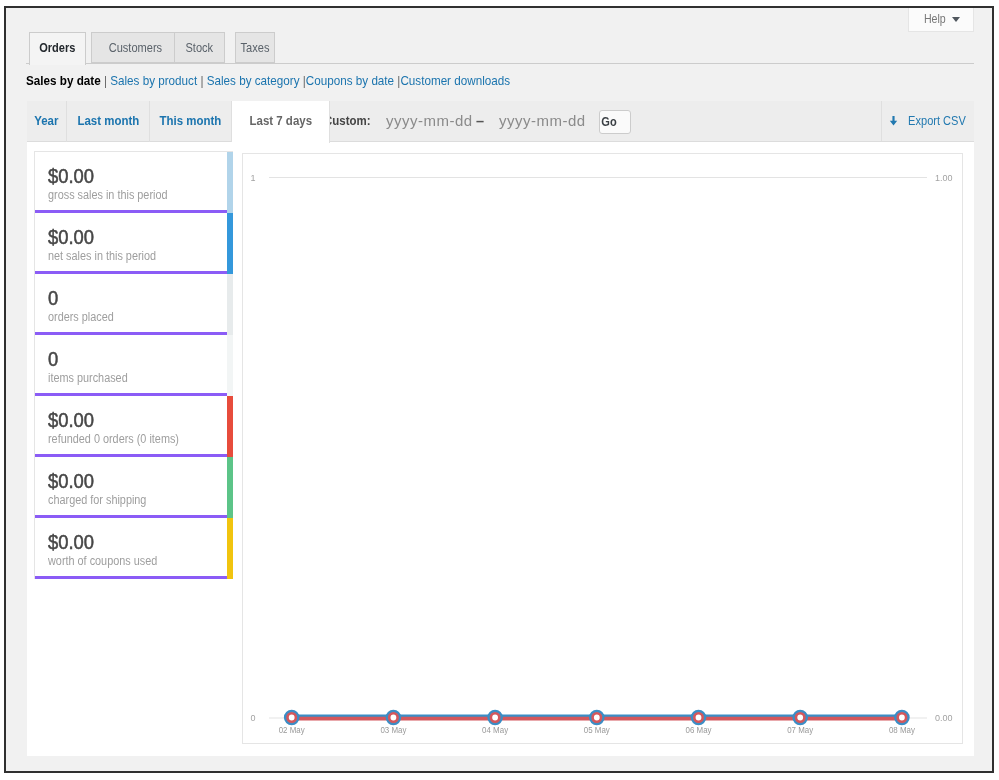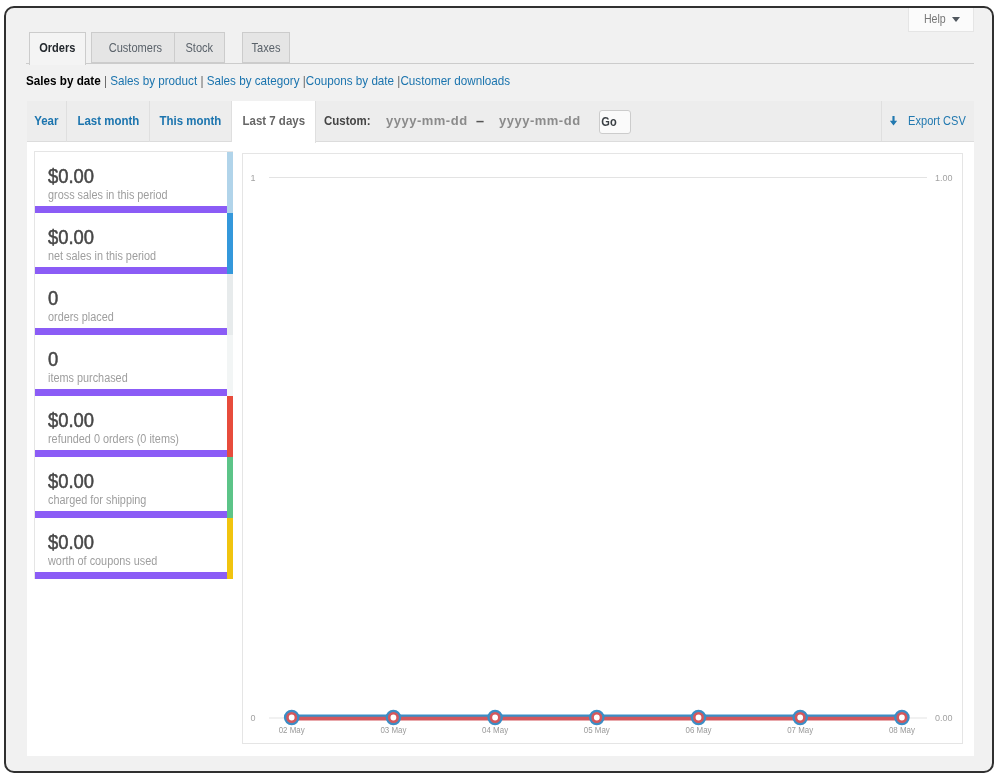--- a/index.html
+++ b/index.html
@@ -1,72 +1,72 @@
 <!DOCTYPE html>
 <html><head>
 <meta charset="utf-8">
 <style>
 html,body{margin:0;padding:0;background:#fff;font-family:"Liberation Sans",sans-serif;}
 *{box-sizing:border-box}
 .a{position:absolute}
 .sx{display:inline-block;transform:scaleX(.85);transform-origin:left center;white-space:nowrap}
 .sxc{display:inline-block;transform:scaleX(.85);transform-origin:center center;white-space:nowrap}
 .sx2{display:inline-block;transform:scaleX(.905);transform-origin:left center;white-space:nowrap}
-#frame{position:absolute;left:4px;top:6px;width:990px;height:767px;border:2px solid #303030;border-radius:10px;background:#f1f1f1;overflow:hidden}
+#frame{position:absolute;left:4px;top:6px;width:990px;height:767px;border:2px solid #303030;border-radius:0;background:#f1f1f1;overflow:hidden}
 #inner{position:absolute;left:1px;top:-1px;width:986px;height:762px}
 
 #help{left:901px;top:0;width:66px;height:25px;background:#fbfbfb;border:1px solid #e5e5e5;border-top:none;color:#777;font-size:12.5px;text-align:center;line-height:24px}
 #help .tri{display:inline-block;width:0;height:0;border-left:4px solid transparent;border-right:4px solid transparent;border-top:5px solid #50575e;margin-left:4px;vertical-align:middle}
 
 .tabline{left:19px;top:56px;width:948px;height:1px;background:#ccc}
 .tab{top:25px;height:31px;border:1px solid #ccc;background:#e5e5e5;color:#5a626a;font-size:13px;text-align:center;line-height:29px}
 .tab.act{background:#f4f4f4;border-bottom:none;height:33px;z-index:2;font-weight:bold;color:#23282d;line-height:30px}
 
 #subsub{left:18.5px;top:66px;font-size:13.5px;color:#1b74ae;white-space:nowrap}
 #subsub b{color:#000}
 #subsub .sep{color:#666}
 
 #postbox{left:20px;top:94px;width:947px;height:655px;background:#fff}
 
 #bar{left:0;top:0;width:947px;height:41px;background:#ededed;border-bottom:1px solid #dcdcdc}
 .rcell{top:0;height:41px;border-right:1px solid #dfdfdf;color:#1b74ae;font-weight:bold;font-size:13.5px;text-align:center;line-height:40px}
 .rcell.act{background:#fff;height:42px;border-right:1px solid #dfdfdf;border-left:none;color:#666;z-index:2}
 #custom{top:0;height:40px;line-height:40px;font-size:13.5px;color:#444}
-.ph{color:#8b8b8b;font-weight:bold;letter-spacing:.5px;font-size:13px}
+.ph{color:#8b8b8b;font-weight:normal;letter-spacing:.5px;font-size:15px}
 #gobtn{left:572px;top:9px;width:32px;height:24px;background:#fafafa;border:1px solid #ccc;border-radius:3px;color:#3a3f44;font-weight:bold;font-size:13px;line-height:22px}
 #export{left:854px;top:0;width:91px;height:40px;border-left:1px solid #dfdfdf;color:#2279b0;font-size:13px;text-align:center;line-height:40px}
 
 #legend{left:7px;top:50px;width:199px;background:#fff;border:1px solid #e5e5e5;border-bottom:none;border-right:none}
-.litem{position:relative;height:61px;border-bottom:7px solid #8b5cf6;padding:14px 8px 0 13px}
+.litem{position:relative;height:61px;border-bottom:3px solid #8b5cf6;padding:14px 8px 0 13px}
 .litem .big{font-size:19.5px;font-weight:normal;color:#474747;-webkit-text-stroke:.5px #474747;line-height:20px}
 .litem .small{font-size:12px;color:#9e9e9e;line-height:16px;margin-top:1px}
 .cbar{position:absolute;right:0;top:0;width:6px;height:61px}
 
 #chartbox{left:215px;top:52px;width:721px;height:591px;border:1px solid #e5e5e5;background:#fff}
 </style>
 </head>
 <body style="width:999px;height:780px;position:relative">
 <div id="frame">
     <div id="inner">
   <div class="a" id="help"><span class="sxc">Help</span><span class="tri"></span></div>
 
   <div class="a tabline"></div>
   <div class="a tab act" style="left:22px;width:57px"><span class="sxc">Orders</span></div>
   <div class="a tab" style="left:84px;width:88px"><span class="sxc">Customers</span></div>
   <div class="a tab" style="left:167px;width:51px"><span class="sxc">Stock</span></div>
-  <div class="a tab" style="left:235px;width:48px"><span class="sxc">Taxes</span></div>
+  <div class="a tab" style="left:228px;width:40px"><span class="sxc">Taxes</span></div>
 
   <div class="a" id="subsub"><span class="sx" style="transform:scaleX(.865)"><b>Sales by date</b> <span class="sep">|</span> Sales by product <span class="sep">|</span> Sales by category <span class="sep">|</span>Coupons by date <span class="sep">|</span>Customer downloads</span></div>
 
   <div class="a" id="postbox">
     <div class="a" id="bar"></div>
     <div class="a rcell" style="left:0;width:40px"><span class="sxc">Year</span></div>
     <div class="a rcell" style="left:40px;width:83px"><span class="sxc">Last month</span></div>
     <div class="a rcell" style="left:123px;width:82px"><span class="sxc">This month</span></div>
-    <div class="a rcell act" style="left:205px;width:84px"><span class="sxc">Last 7 days</span></div>
+    <div class="a rcell act" style="left:205px;width:98px"><span class="sxc">Last 7 days</span></div>
     <div class="a" id="custom" style="left:297px"><b class="sx">Custom:</b></div>
     <div class="a" id="custom" style="left:359px"><span class="ph">yyyy-mm-dd</span></div>
     <div class="a" id="custom" style="left:449px;color:#555;font-weight:bold;font-size:14.5px">–</div>
     <div class="a" id="custom" style="left:472px"><span class="ph">yyyy-mm-dd</span></div>
     <div class="a" id="gobtn"><span class="sxc">Go</span></div>
     <div class="a" id="export"><svg width="9" height="10" viewBox="0 0 10 11" style="vertical-align:-1px;margin-left:6px;margin-right:5px">
             <path d="M3.8 0 h2.4 v5.2 h2.9 L5 10.6 0.9 5.2 h2.9 z" fill="#2279b0"></path>
           </svg><span class="sxc">Export CSV</span></div>
 
     <div class="a" id="legend">

